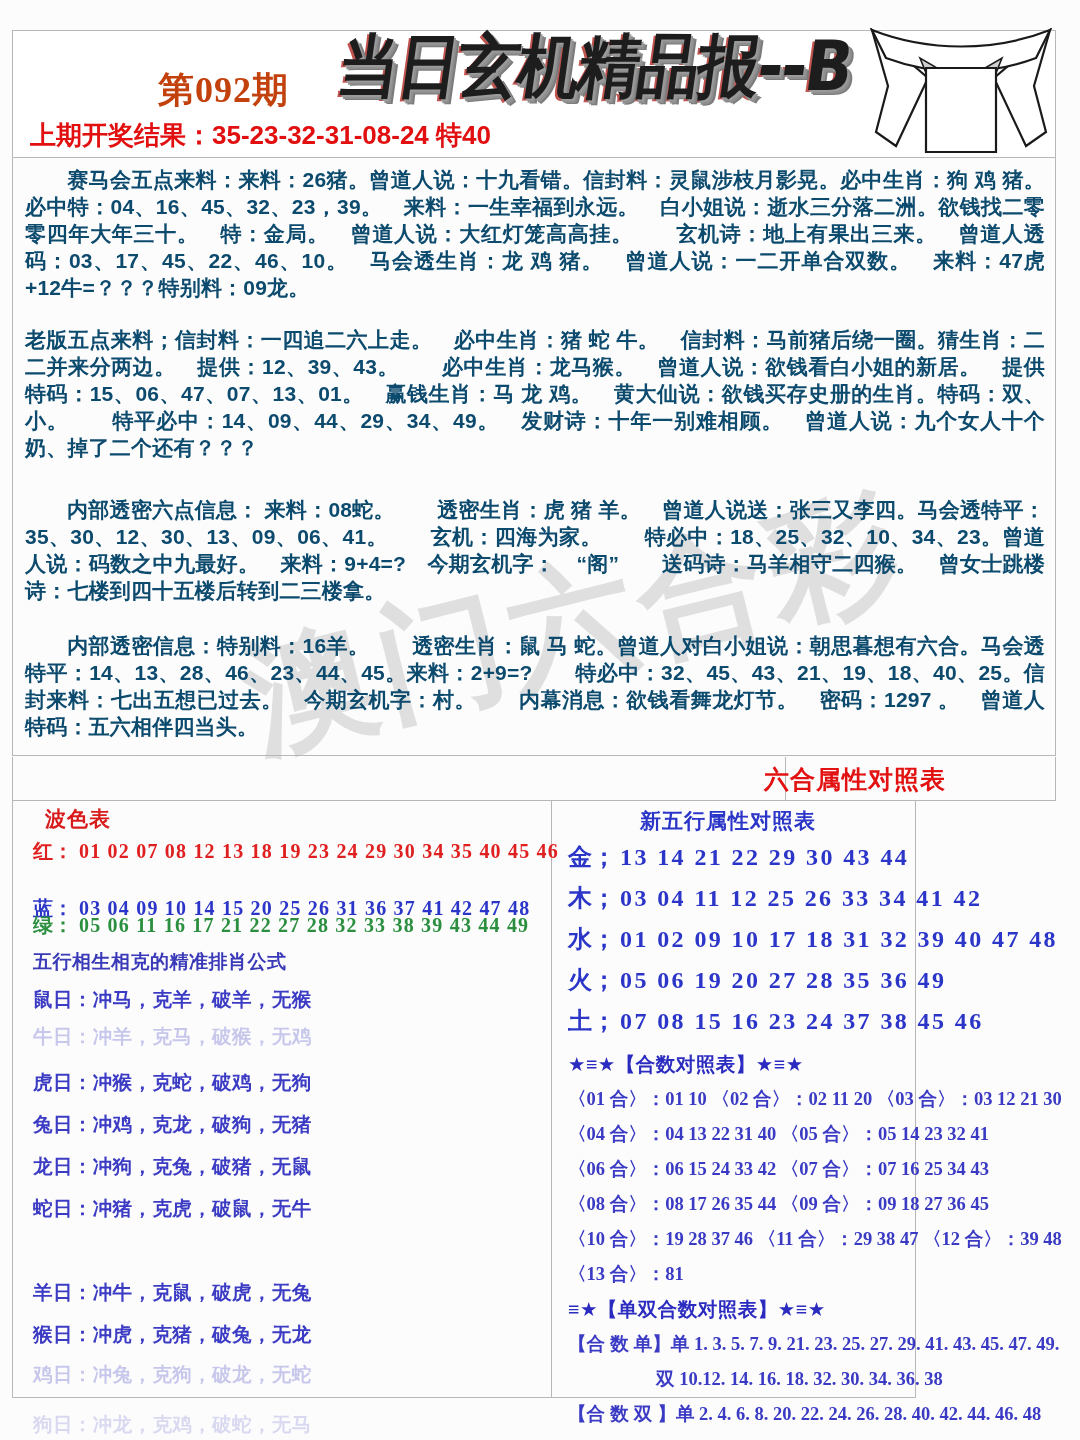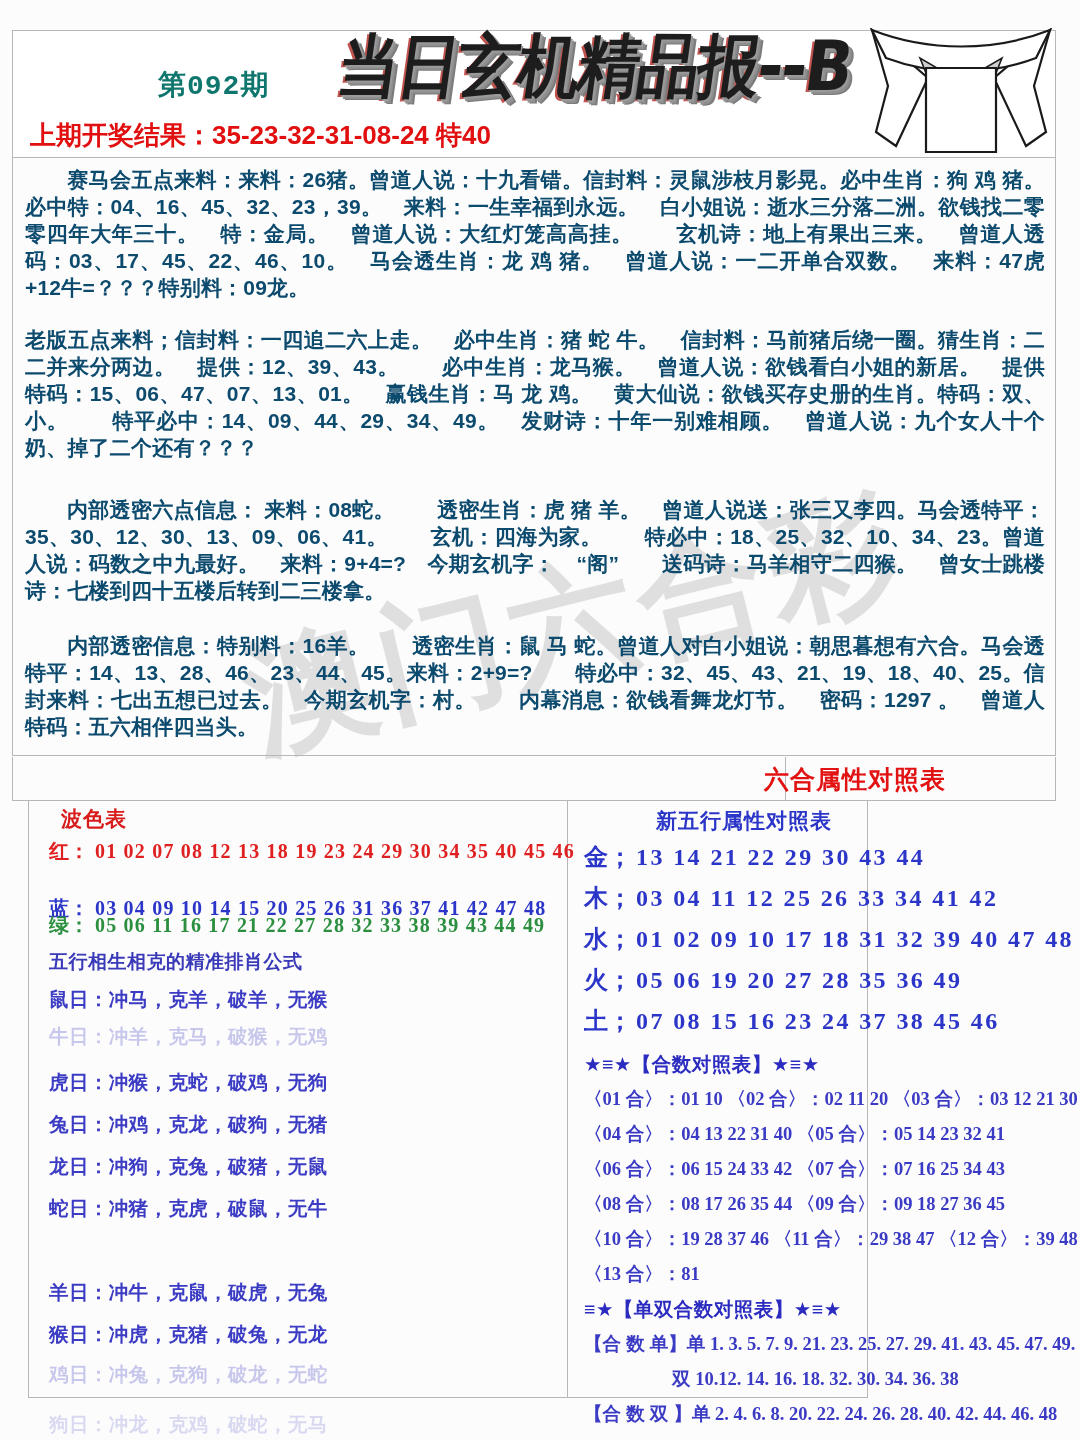--- a/index.html
+++ b/index.html
@@ -34,22 +34,22 @@
   
   .header{
     position:absolute;left:12px;top:30px;width:1044px;height:128px;
     border:1px solid #b7b7b7;
     background:#ffffff;
     box-sizing:border-box;
     z-index:2;
   }
   .issue{
     position:absolute;left:158px;top:66px;
-    font-size:28px;font-weight:bold;color:#0f766e;
-    font-family:Liberation Mono, monospace;
+    font-size:36px;font-weight:bold;color:#c2410c;
+    font-family:Liberation Serif, serif;
     letter-spacing:1px;
     z-index:4;
   }
   .banner-title{
     position:absolute;left:338px;top:24px;
     font-size:62px;font-weight:bold;
     white-space:nowrap;
     color:#1d1d1d;
     font-family:"DejaVu Sans","Liberation Sans",sans-serif;
     letter-spacing:-2px;
@@ -107,21 +107,21 @@
   }
   .bt-head .title{
     position:absolute;left:640px;top:6px;width:404px;
     text-align:center;
     font-size:25px;font-weight:bold;color:#e21212;
     font-family:"Liberation Sans","DejaVu Sans",sans-serif;
     letter-spacing:1px;
   }
 
   .bt-body{
-    position:absolute;left:28px;top:801px;width:840px;height:597px;
+    position:absolute;left:12px;top:801px;width:904px;height:597px;
     border:1px solid #b7b7b7;border-top:none;
     box-sizing:border-box;z-index:2;background:transparent;
   }
   .bt-body .vdiv{
     position:absolute;left:538px;top:0;bottom:0;width:1px;background:#b7b7b7;
   }
 
   
   .lcol{position:absolute;left:0;top:0;width:538px;height:100%;}
   .lcol .h-bose{

